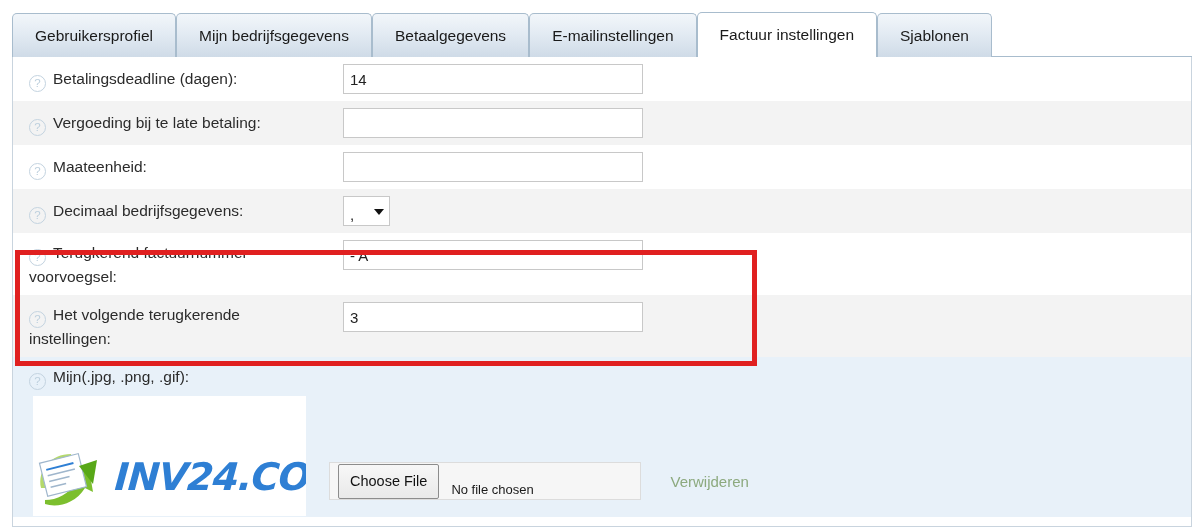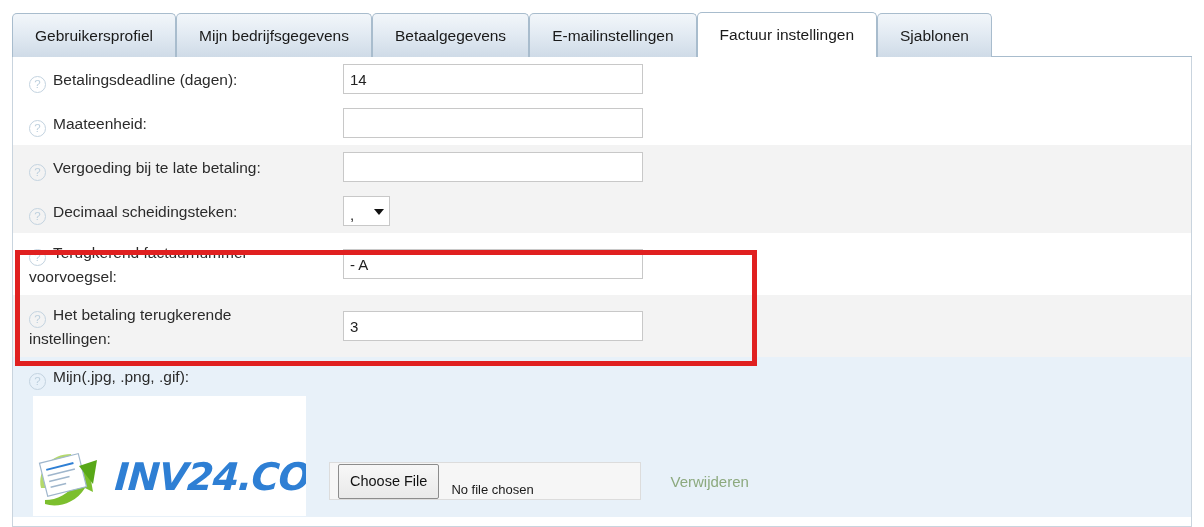--- a/index.html
+++ b/index.html
@@ -95,21 +95,21 @@
   }
   .row.alt { background: #f3f3f3; }
   .row.logo-row {
     background: #e8f1f9;
     min-height: 160px;
     display: block;
   }
 
   .row-inner {
     display: flex;
-    align-items: center;
+    align-items: flex-start;
     width: 100%;
     padding: 0;
   }
 
   .lbl {
     position: relative;
     width: 330px;
     min-width: 330px;
     padding: 11px 8px 8px 16px;
     font-size: 15.5px;
@@ -309,46 +309,46 @@
       <div class="row-inner">
         <div class="lbl">
           <span class="help">?</span><span class="txt">Betalingsdeadline (dagen):</span>
         </div>
         <div class="fieldzone">
           <input class="txtfield" type="text" value="14" style="">
         </div>
       </div>
     </div>
 
+    <div class="row alt">
+      <div class="row-inner">
+        <div class="lbl">
+          <span class="help">?</span><span class="txt">Vergoeding bij te late betaling:</span>
+        </div>
+        <div class="fieldzone">
+          <input class="txtfield" type="text" value="" style="">
+        </div>
+      </div>
+    </div>
+
     <div class="row">
       <div class="row-inner">
         <div class="lbl">
           <span class="help">?</span><span class="txt">Maateenheid:</span>
         </div>
         <div class="fieldzone">
           <input class="txtfield" type="text" value="" style="">
         </div>
       </div>
     </div>
 
     <div class="row alt">
       <div class="row-inner">
         <div class="lbl">
-          <span class="help">?</span><span class="txt">Vergoeding bij te late betaling:</span>
-        </div>
-        <div class="fieldzone">
-          <input class="txtfield" type="text" value="" style="">
-        </div>
-      </div>
-    </div>
-
-    <div class="row alt">
-      <div class="row-inner">
-        <div class="lbl">
-          <span class="help">?</span><span class="txt">Decimaal scheidingsteken:</span>
+          <span class="help">?</span><span class="txt">Decimaal bedrijfsgegevens:</span>
         </div>
         <div class="fieldzone">
           <div class="sel">
             <span class="selval">,</span>
             <span class="chev"></span>
           </div>
         </div>
       </div>
     </div>
 
@@ -360,21 +360,21 @@
         </div>
         <div class="fieldzone">
           <input class="txtfield" type="text" value="- A" style="">
         </div>
       </div>
     </div>
 
     <div class="row alt">
       <div class="row-inner">
         <div class="lbl twoline">
-          <span class="help">?</span><span class="txt">Het betaling terugkerende</span><br>
+          <span class="help">?</span><span class="txt">Het volgende terugkerende</span><br>
           <span class="txt">instellingen:</span>
         </div>
         <div class="fieldzone">
           <input class="txtfield" type="text" value="3" style="">
         </div>
       </div>
     </div>
 
     <div class="row logo-row">
       <div class="logo-head">

